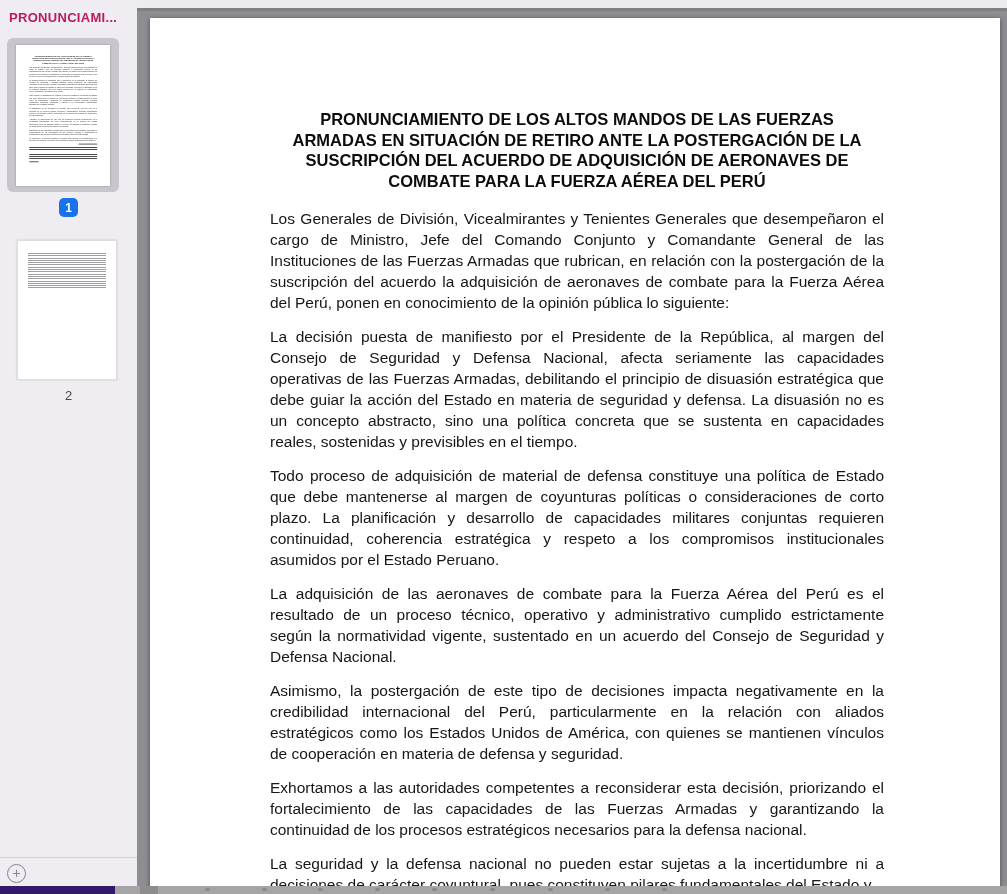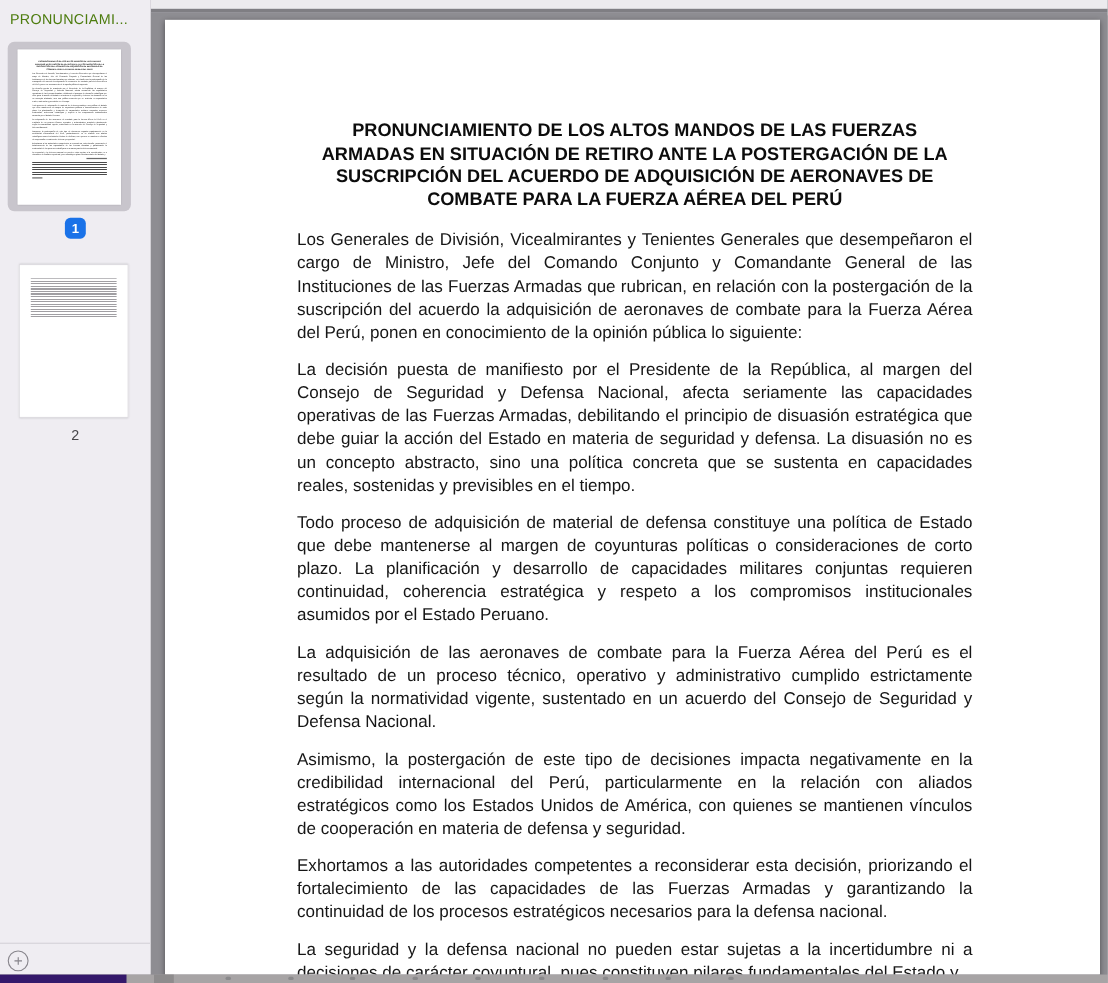--- a/index.html
+++ b/index.html
@@ -9,22 +9,22 @@
     background:#8e8d92; position:relative;
   }
 
   
   .sidebar {
     position:absolute; left:0; top:0; width:137px; height:886px;
     background:#efedf2; z-index:5;
   }
   .sidebar-title {
     position:absolute; left:9px; top:10px; width:124px;
-    font-size:13px; font-weight:400; letter-spacing:.3px;
-    color:#4d7c0f; white-space:nowrap; overflow:hidden;
+    font-size:13px; font-weight:700; letter-spacing:.3px;
+    color:#be185d; white-space:nowrap; overflow:hidden;
   }
   .thumb-1 { position:absolute; left:7px; top:38px; width:112px; height:180px; cursor:pointer; }
   .thumb-sel {
     position:absolute; left:0; top:0; width:112px; height:154px;
     background:#c8c5cc; border-radius:6px;
   }
   .thumb-page {
     position:absolute; left:9px; top:7px; width:94px; height:141px;
     background:#fff; overflow:hidden; box-shadow:0 0 2px rgba(0,0,0,.3);
   }

